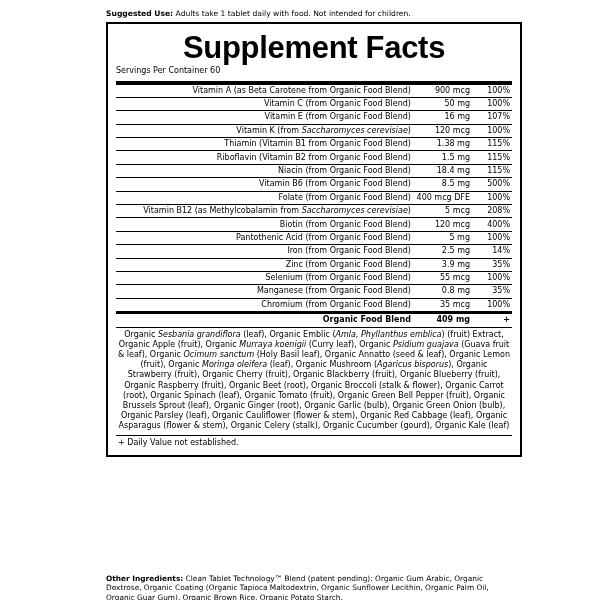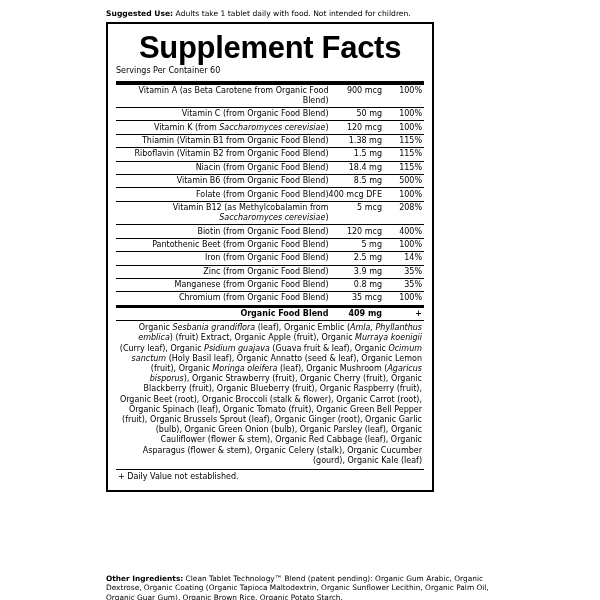--- a/index.html
+++ b/index.html
@@ -31,21 +31,21 @@
     font-size: 7.6px;
     line-height: 10px;
   }
   .suggested-use b { font-weight: bold; }
 
   
   .panel {
     position: absolute;
     left: 106px;
     top: 22px;
-    width: 328px;
+    width: 416px;
     border: 2px solid #000;
     box-sizing: border-box;
     padding: 0;
     background: #fff;
   }
   .panel-inner { padding: 4px 8px 4px 8px; }
 
   .sf-title {
     font-family: "Liberation Sans", sans-serif;
     font-weight: bold;
@@ -78,21 +78,21 @@
   table.facts td.amt  { text-align: right; white-space: nowrap; padding-right: 6px; }
   table.facts td.dv   { text-align: right; white-space: nowrap; width: 34px; padding-right: 2px; }
   table.facts tr.thick td { border-bottom: 3px solid #000; }
   table.facts td.bold { font-weight: bold; }
   .ital { font-style: italic; }
 
   
   .blend-body {
     font-size: 8px;
     line-height: 10.2px;
-    text-align: right;
+    text-align: center;
     padding: 2px 2px 2px 2px;
   }
   .dv-note {
     font-size: 8px;
     line-height: 10.5px;
     padding: 2px 2px 3px 2px;
     border-top: 1px solid #000;
     margin-top: 1px;
   }
 
@@ -131,20 +131,25 @@
               <td class="name">Vitamin A (as Beta Carotene from Organic Food Blend)</td>
               <td class="amt">900 mcg</td>
               <td class="dv">100%</td>
             </tr>
             <tr>
               <td class="name">Vitamin C (from Organic Food Blend)</td>
               <td class="amt">50 mg</td>
               <td class="dv">100%</td>
             </tr>
             <tr>
+              <td class="name">Vitamin E (from Organic Food Blend)</td>
+              <td class="amt">16 mg</td>
+              <td class="dv">107%</td>
+            </tr>
+            <tr>
               <td class="name">Vitamin K (from <span class="ital">Saccharomyces cerevisiae</span>)</td>
               <td class="amt">120 mcg</td>
               <td class="dv">100%</td>
             </tr>
             <tr>
               <td class="name">Thiamin (Vitamin B1 from Organic Food Blend)</td>
               <td class="amt">1.38 mg</td>
               <td class="dv">115%</td>
             </tr>
             <tr>
@@ -171,35 +176,40 @@
               <td class="name">Vitamin B12 (as Methylcobalamin from <span class="ital">Saccharomyces cerevisiae</span>)</td>
               <td class="amt">5 mcg</td>
               <td class="dv">208%</td>
             </tr>
             <tr>
               <td class="name">Biotin (from Organic Food Blend)</td>
               <td class="amt">120 mcg</td>
               <td class="dv">400%</td>
             </tr>
             <tr>
-              <td class="name">Pantothenic Beet (from Organic Food Blend)</td>
+              <td class="name">Pantothenic Acid (from Organic Food Blend)</td>
               <td class="amt">5 mg</td>
               <td class="dv">100%</td>
             </tr>
             <tr>
               <td class="name">Iron (from Organic Food Blend)</td>
               <td class="amt">2.5 mg</td>
               <td class="dv">14%</td>
             </tr>
             <tr>
               <td class="name">Zinc (from Organic Food Blend)</td>
               <td class="amt">3.9 mg</td>
               <td class="dv">35%</td>
             </tr>
             <tr>
+              <td class="name">Selenium (from Organic Food Blend)</td>
+              <td class="amt">55 mcg</td>
+              <td class="dv">100%</td>
+            </tr>
+            <tr>
               <td class="name">Manganese (from Organic Food Blend)</td>
               <td class="amt">0.8 mg</td>
               <td class="dv">35%</td>
             </tr>
             <tr class="thick">
               <td class="name">Chromium (from Organic Food Blend)</td>
               <td class="amt">35 mcg</td>
               <td class="dv">100%</td>
             </tr>
             <tr>

